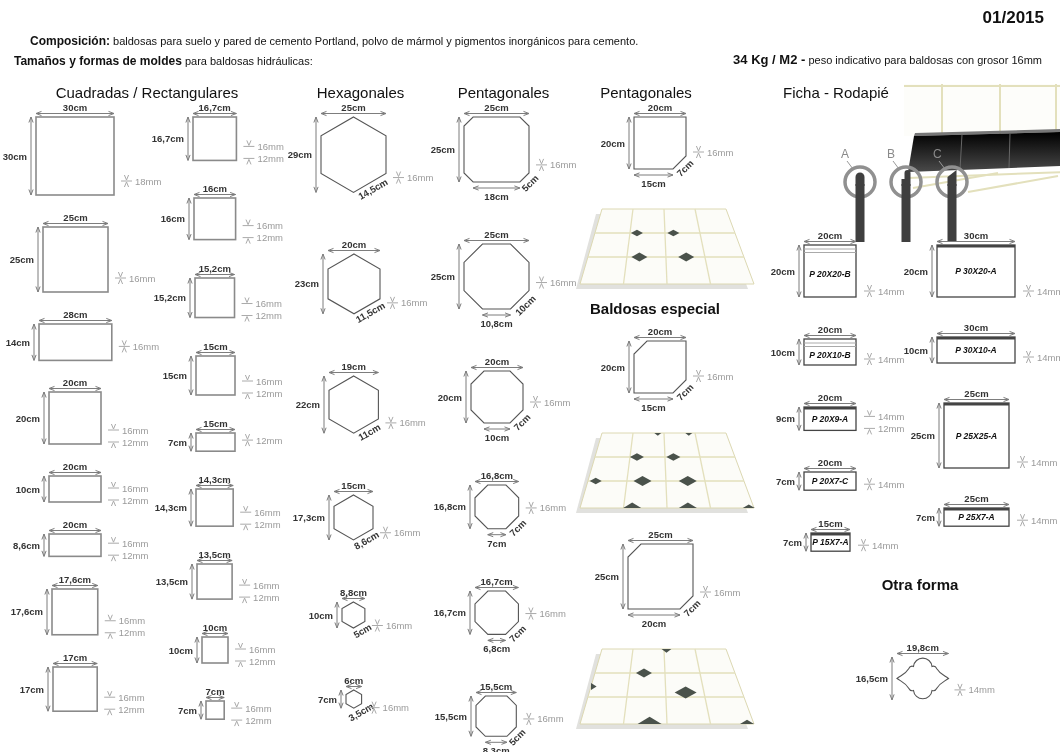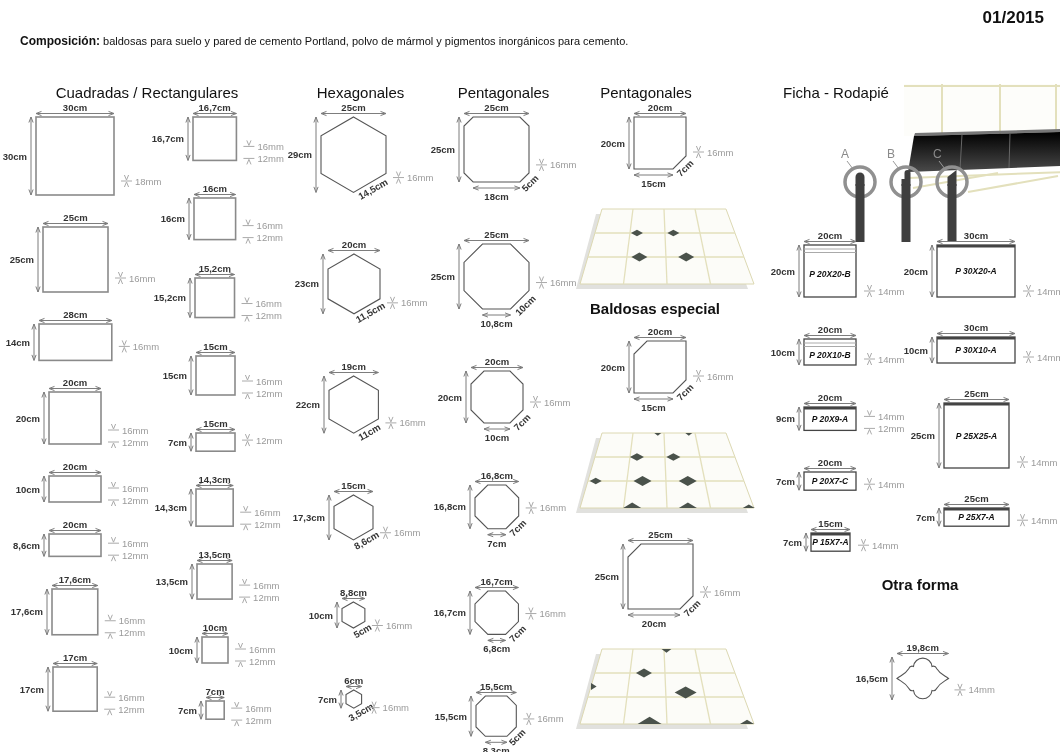--- a/index.html
+++ b/index.html
@@ -1,20 +1,20 @@
 <!DOCTYPE html>
 <html><head>
 <meta charset="utf-8">
 <style>
   html,body{margin:0;padding:0;background:#fff;}
   .page{position:relative;width:1060px;height:752px;background:#fff;overflow:hidden;
         font-family:"Liberation Sans",sans-serif;color:#111;}
   .h1{position:absolute;left:14px;top:6px;font-size:17px;font-weight:bold;}
   .date{position:absolute;right:16px;top:8px;font-size:17px;font-weight:bold;}
-  .comp{position:absolute;left:20px;top:34px;font-size:11px;}
+  .comp{position:absolute;left:30px;top:34px;font-size:11px;}
   .comp b{font-size:12px;}
   .tam{position:absolute;left:14px;top:54px;font-size:11px;}
   .tam b{font-size:12px;}
   .peso{position:absolute;right:18px;top:52px;font-size:11px;}
   .peso b{font-size:13px;}
   .stitle{position:absolute;top:84px;font-size:15px;font-weight:normal;text-align:center;}
   .stitle2{position:absolute;font-size:15px;font-weight:bold;text-align:center;}
   .col{position:absolute;display:flex;flex-direction:column;align-items:center;}
   .fig{display:block;}
   svg{overflow:visible;display:block;}
@@ -30,20 +30,28 @@
 </style>
 </head>
 <body>
 
 <div class="page">
   <div class="date">01/2015</div>
   <div class="comp">
     <b>Composición:</b>
     <span>baldosas para suelo y pared de cemento Portland, polvo de mármol y pigmentos inorgánicos para cemento.</span>
   </div>
+  <div class="tam">
+    <b>Tamaños y formas de moldes</b>
+    <span>para baldosas hidráulicas:</span>
+  </div>
+  <div class="peso">
+    <b>34 Kg / M2 -</b>
+    <span>peso indicativo para baldosas con grosor 16mm</span>
+  </div>
 
   <div class="stitle" style="left:8px;width:278px">Cuadradas / Rectangulares</div>
   <div class="stitle" style="left:288px;width:145px">Hexagonales</div>
   <div class="stitle" style="left:436px;width:135px">Pentagonales</div>
   <div class="stitle" style="left:566px;width:160px">Pentagonales</div>
   <div class="stitle" style="left:766px;width:140px">Ficha - Rodapié</div>
 
   <div class="col" style="left:8px;top:104px;width:148px;gap:14px">
       <div class="fig">
         <svg width="164" height="96">

